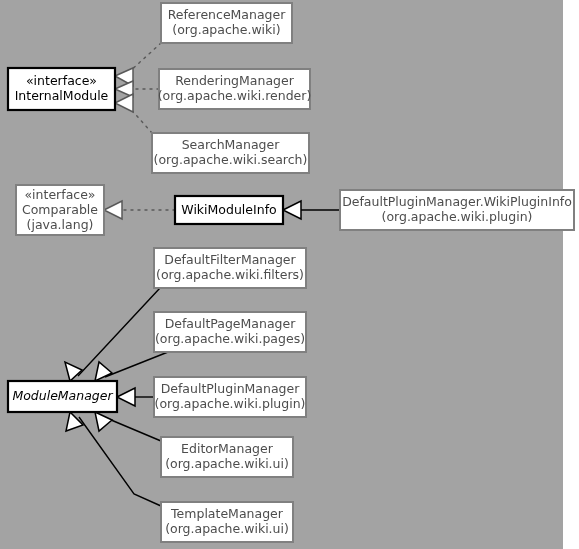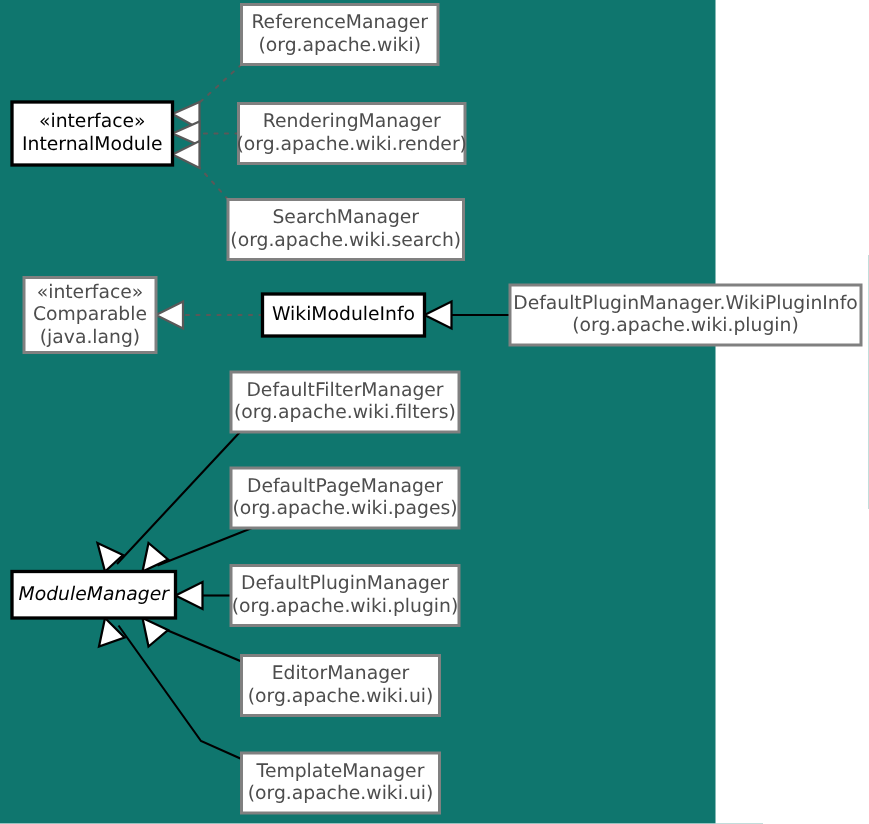--- a/index.html
+++ b/index.html
@@ -2,23 +2,23 @@
 <html><head>
 <meta charset="utf-8">
 <style>
   html, body {
     margin: 0;
     padding: 0;
     background: #ffffff;
   }
   #diagram-root {
     position: relative;
-    width: 477px;
+    width: 563px;
     height: 549px;
-    background: #0f766e;
+    background: #a3a3a3;
     font-family: "DejaVu Sans", sans-serif;
   }
   svg#uml-canvas {
     display: block;
     width: 579px;
     height: 549px;
   }
   .cls-box-rect {
     fill: #ffffff;
   }

